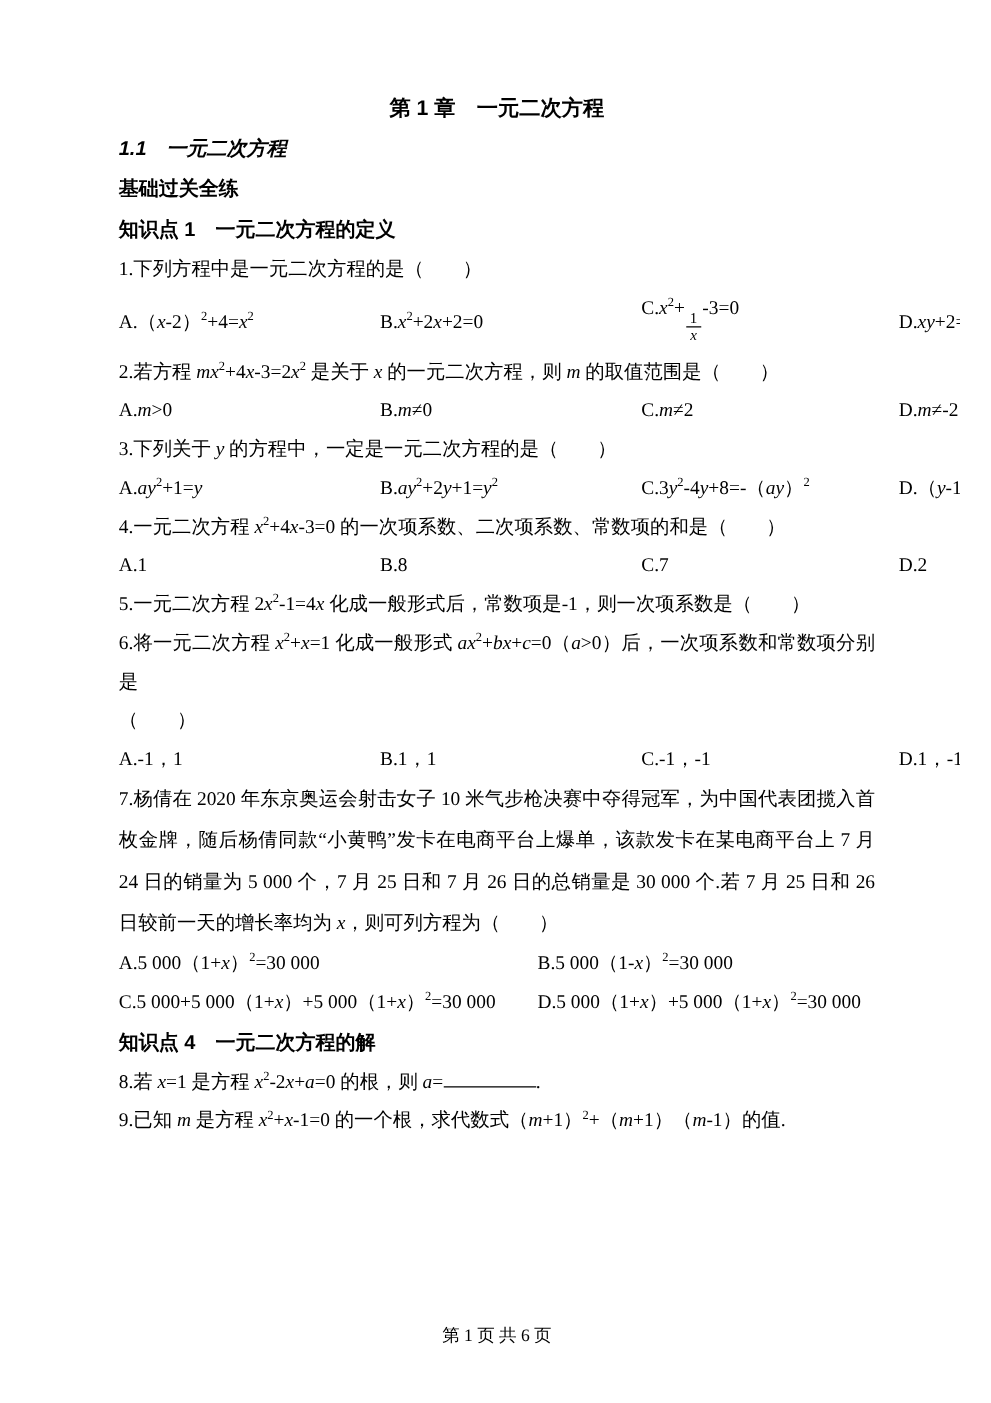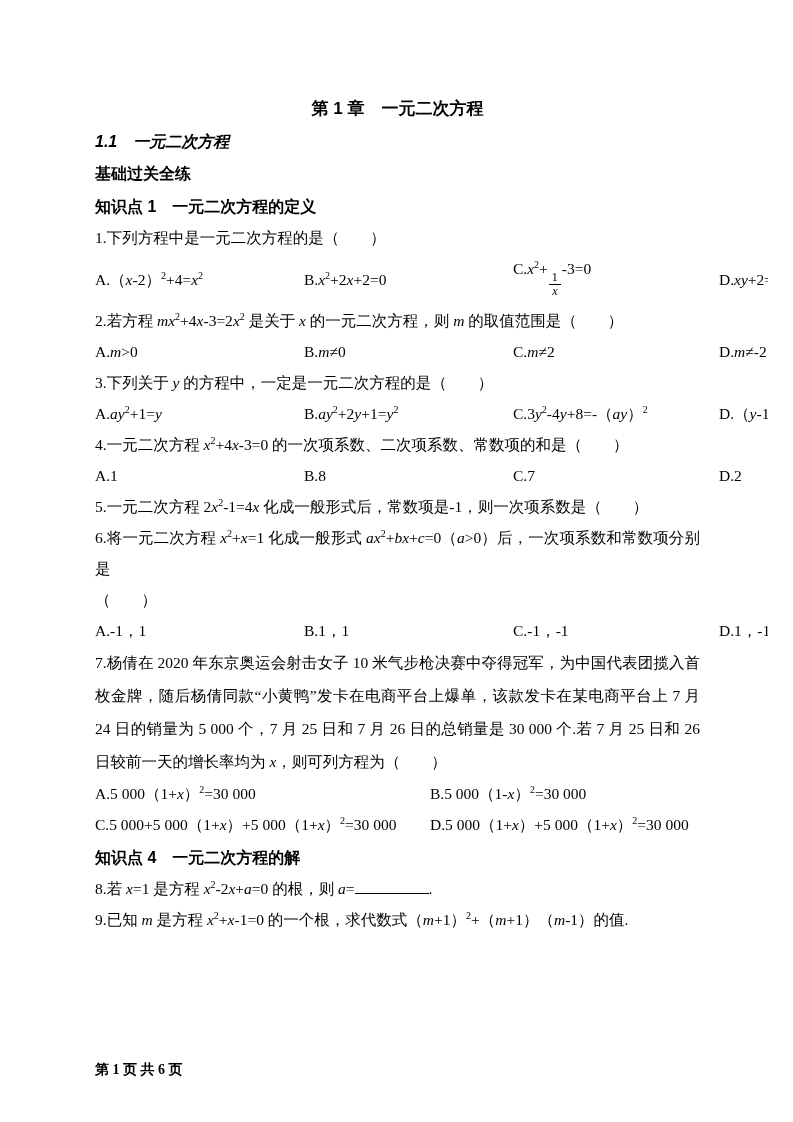--- a/index.html
+++ b/index.html
@@ -1,21 +1,21 @@
 <!DOCTYPE html>
 <html lang="zh"><head>
 <meta charset="utf-8">
 <style>
   html,body{margin:0;padding:0;background:#ffffff;}
   .page{
     position:relative;
     width:743px;height:1122px;
     box-sizing:border-box;
     margin:0 auto;
-    padding:92px 68px 42px 70px;
+    padding:70px 68px 42px 70px;
     background:#ffffff;
     color:#000;
     display:flex;flex-direction:column;
     font-family:"Liberation Serif","DejaVu Serif",serif;
     font-size:15.5px;
     overflow:hidden;
   }
   .h-chapter{
     font-family:"Liberation Sans","DejaVu Sans",sans-serif;
     font-weight:bold;font-size:17px;line-height:34px;
@@ -46,21 +46,21 @@
     margin:0 1px;text-align:center;
   }
   .frac .fn{border-bottom:1px solid #000;padding:0 3px;}
   .frac .fd{padding:0 3px;}
   .blank{
     display:inline-block;width:74px;height:14px;
     border-bottom:1px solid #000;vertical-align:baseline;
   }
   .footer{
     margin-top:auto;
-    text-align:left;font-size:14px;line-height:20px;font-weight:bold;
+    text-align:center;font-size:14px;line-height:20px;
   }
 </style>
 </head>
 <body>
 
 <div class="page">
 
   <div class="h-chapter">第 1 章　一元二次方程</div>
   <div class="h-lesson">1.1　一元二次方程</div>
 

